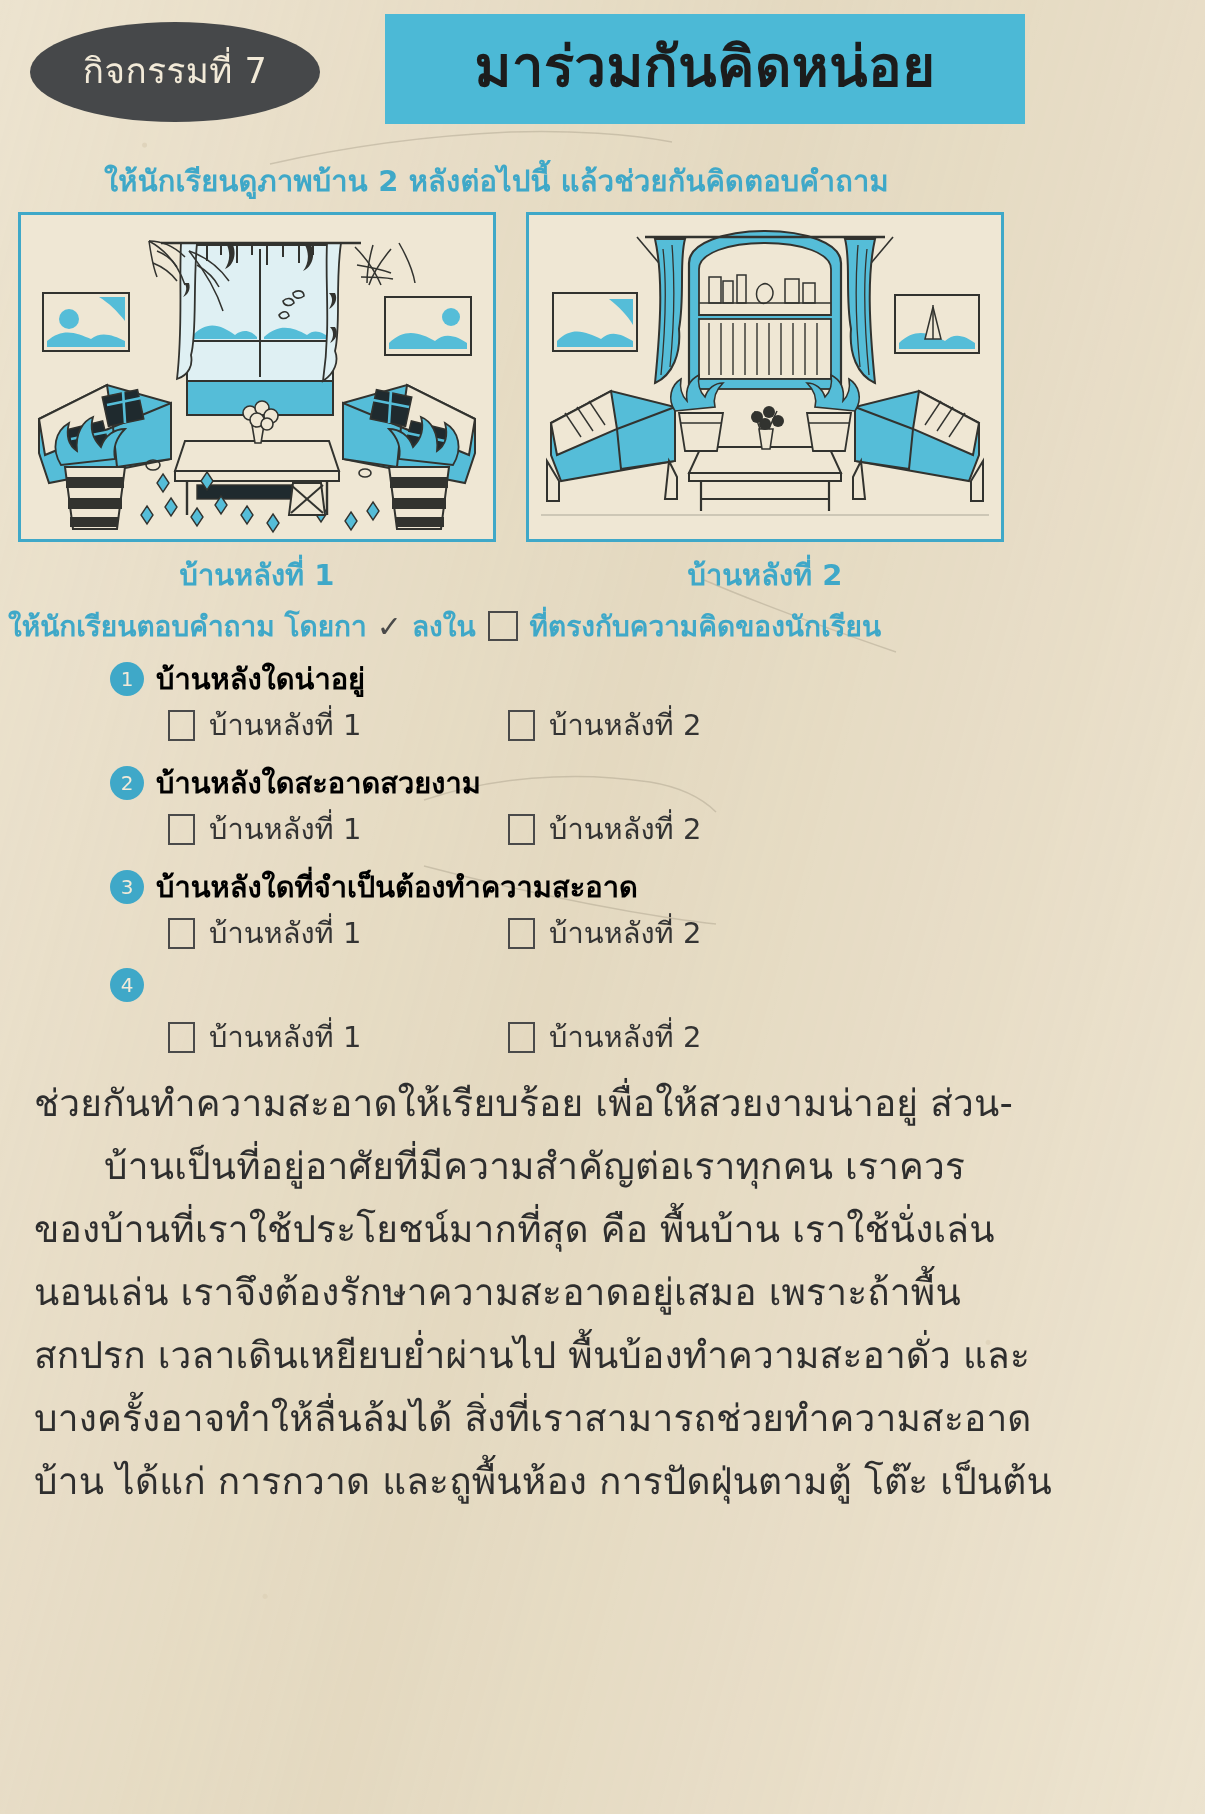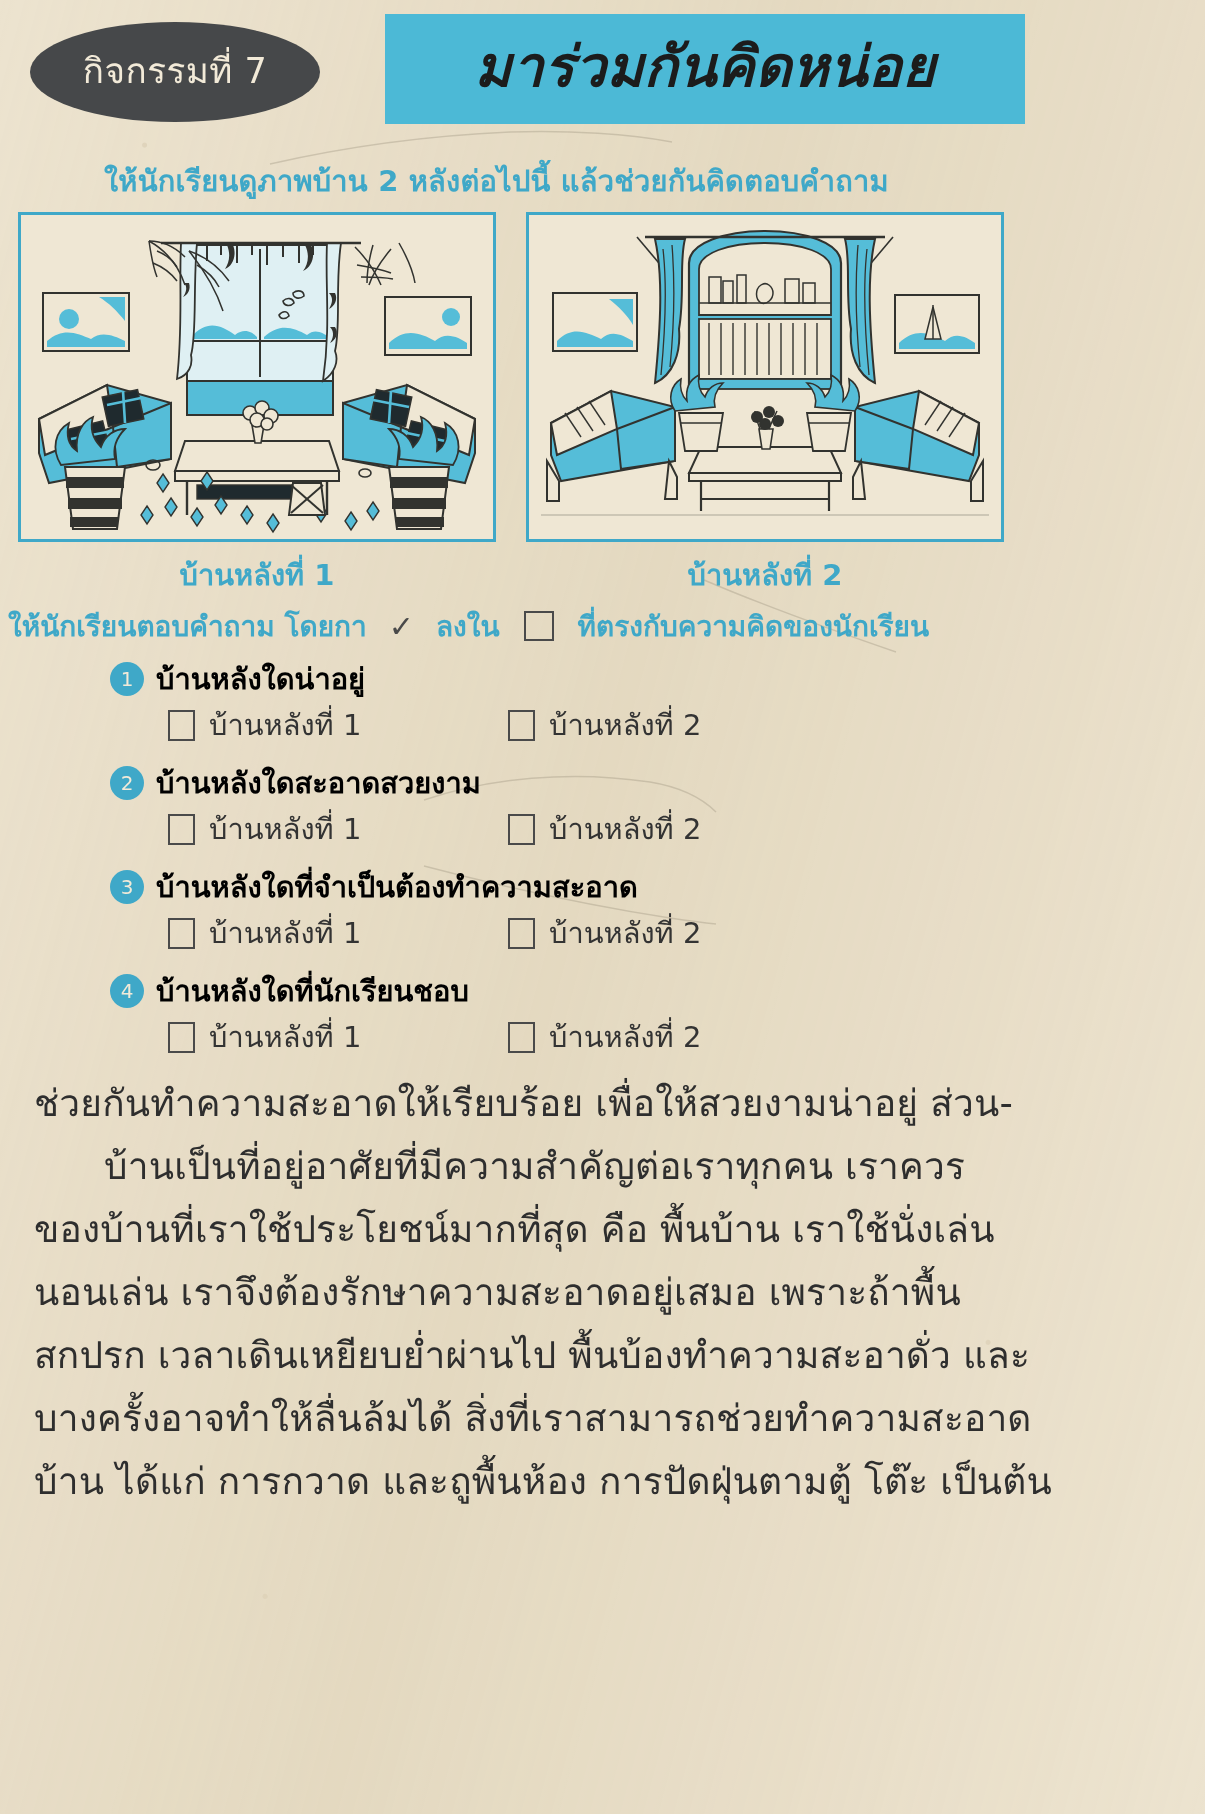--- a/index.html
+++ b/index.html
@@ -38,21 +38,20 @@
     font-family:"DejaVu Sans","Liberation Sans",sans-serif;
   }
   .title-banner{
     position:absolute;left:385px;top:0;width:640px;height:110px;
     background:#4cb9d6;
     display:flex;align-items:center;justify-content:center;
   }
   .title-banner span{
     color:#1c1c1c;font-size:56px;font-weight:bold;letter-spacing:.5px;
     transform:translateY(-3px);
-    font-style:italic;
   }
 
   
   .subtitle{
     position:absolute;left:104px;top:158px;width:900px;
     color:#3fa8c8;font-size:29px;font-weight:bold;letter-spacing:.2px;
   }
 
   
   .panels{position:absolute;left:18px;top:212px;width:1172px;height:330px;}
@@ -67,21 +66,21 @@
     position:absolute;top:552px;
     color:#3fa8c8;font-size:29px;font-weight:bold;text-align:center;
   }
   .caption.c1{left:18px;width:478px;}
   .caption.c2{left:526px;width:478px;}
 
   
   .instruction{
     position:absolute;left:8px;top:604px;width:1100px;
     color:#3fa8c8;font-size:28px;font-weight:bold;
-    display:flex;align-items:center;gap:18px;white-space:nowrap;
+    display:flex;align-items:center;gap:6px;white-space:nowrap;
   }
   .instruction .tick{color:#4a4a4a;font-size:30px;padding:0 4px;}
   .box-inline{
     display:inline-block;width:26px;height:26px;
     border:2.5px solid #4a4a4a;margin:0 6px;vertical-align:-3px;
   }
 
   
   .questions{position:absolute;left:0;top:650px;width:1205px;}
   .qblock{position:relative;height:104px;}
@@ -457,21 +456,20 @@
       <label class="opt o2">
         <span class="cbox"></span>
         <span class="olabel">บ้านหลังที่ 2</span>
       </label>
     </div>
   </div>
 
   <div class="qblock">
     <div class="qhead">
       <div class="qnum">4</div>
-      <div class="qtext">บ้านหลังใดที่นักเรียนชอบ</div>
     </div>
     <div class="opts">
       <label class="opt o1">
         <span class="cbox"></span>
         <span class="olabel">บ้านหลังที่ 1</span>
       </label>
       <label class="opt o2">
         <span class="cbox"></span>
         <span class="olabel">บ้านหลังที่ 2</span>
       </label>

